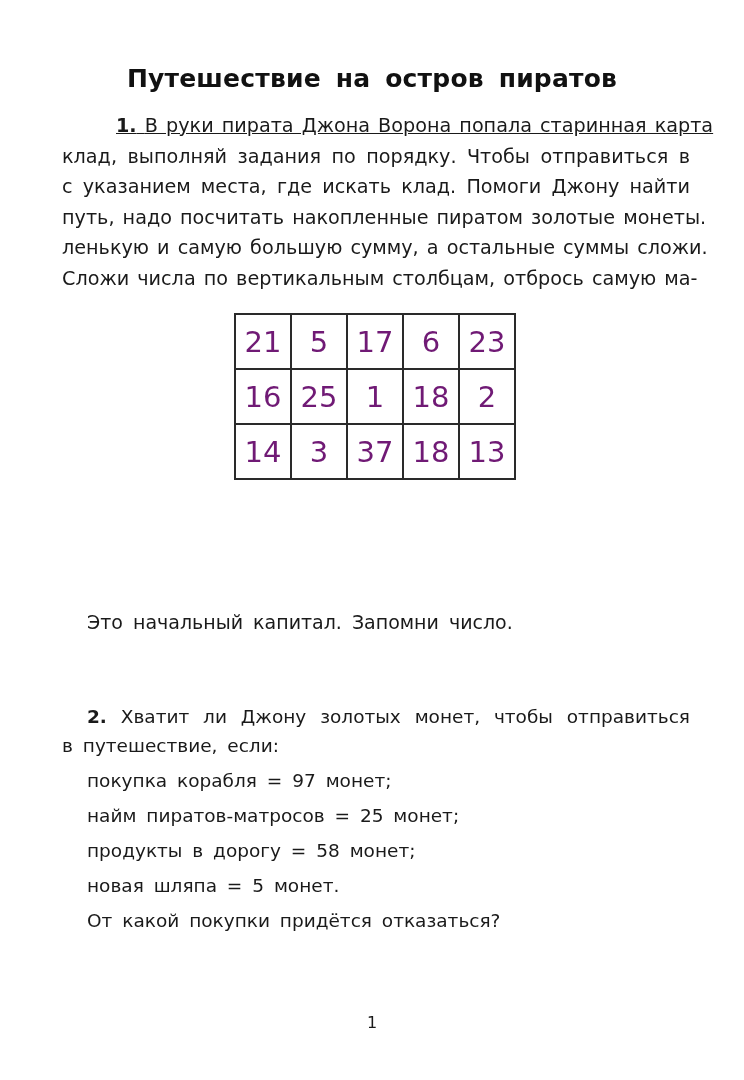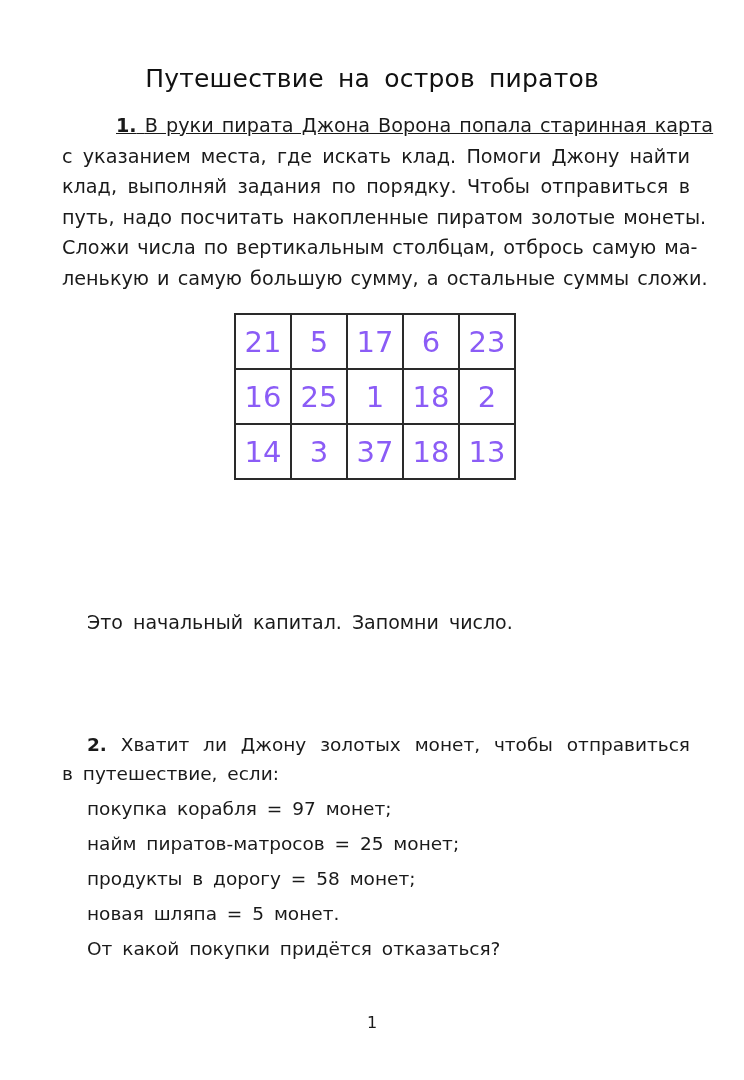--- a/index.html
+++ b/index.html
@@ -18,21 +18,21 @@
     .page {
       position: absolute;
       left: 0; top: 0;
       width: 744px; height: 1080px;
     }
     .title {
       position: absolute;
       left: 0; right: 0;
       top: 64px;
       text-align: center;
-      font-weight: normal;
+      font-weight: bold;
       font-size: 25px;
       letter-spacing: 0.2px;
       word-spacing: 6px;
       color: #111;
     }
     .task1 {
       position: absolute;
       left: 62px;
       width: 628px;
       top: 111px;
@@ -59,21 +59,21 @@
       border-collapse: collapse;
     }
     .grid td {
       width: 54px;
       height: 53px;
       border: 2px solid #2a2a2a;
       text-align: center;
       vertical-align: middle;
       font-size: 29px;
       padding: 0;
-      color: #8b5cf6;
+      color: #701a75;
       margin-top: 48px;
     }
     .capital {
       position: absolute;
       left: 87px;
       top: 611px;
       font-size: 19px;
       word-spacing: 4px;
     }
     .task2 {
@@ -86,45 +86,44 @@
     }
     .task2 .line {
       display: block;
       white-space: nowrap;
       word-spacing: 4px;
     }
     .task2 .line.first {
       padding-left: 25px;
       text-align: justify;
       text-align-last: justify;
-      margin-top: 28px;
     }
     .task2 .line.indent { padding-left: 25px; margin-top: 6px; }
     .page-number {
       position: absolute;
       left: 0; right: 0;
       top: 1013px;
       text-align: center;
       font-size: 16px;
     }
   </style>
 </head>
 <body>
 
 <div class="page">
 
   <div class="title">Путешествие на остров пиратов</div>
 
   <div class="task1">
     <span class="line first"><span class="num">1.</span> <span>В руки пирата Джона Ворона попала старинная карта</span></span>
+    <span class="line">клад, выполняй задания по порядку. Чтобы отправиться в</span>
     <span class="line">с указанием места, где искать клад. Помоги Джону найти</span>
-    <span class="line">клад, выполняй задания по порядку. Чтобы отправиться в</span>
     <span class="line">путь, надо посчитать накопленные пиратом золотые монеты.</span>
+    <span class="line">ленькую и самую большую сумму, а остальные суммы сложи.</span>
     <span class="line">Сложи числа по вертикальным столбцам, отбрось самую ма-</span>
-    <span class="line">ленькую и самую большую сумму, а остальные суммы сложи.</span>
   </div>
 
   <table class="grid">
     <tbody>
         <tr>
       <td>21</td>
       <td>5</td>
       <td>17</td>
       <td>6</td>
       <td>23</td>

